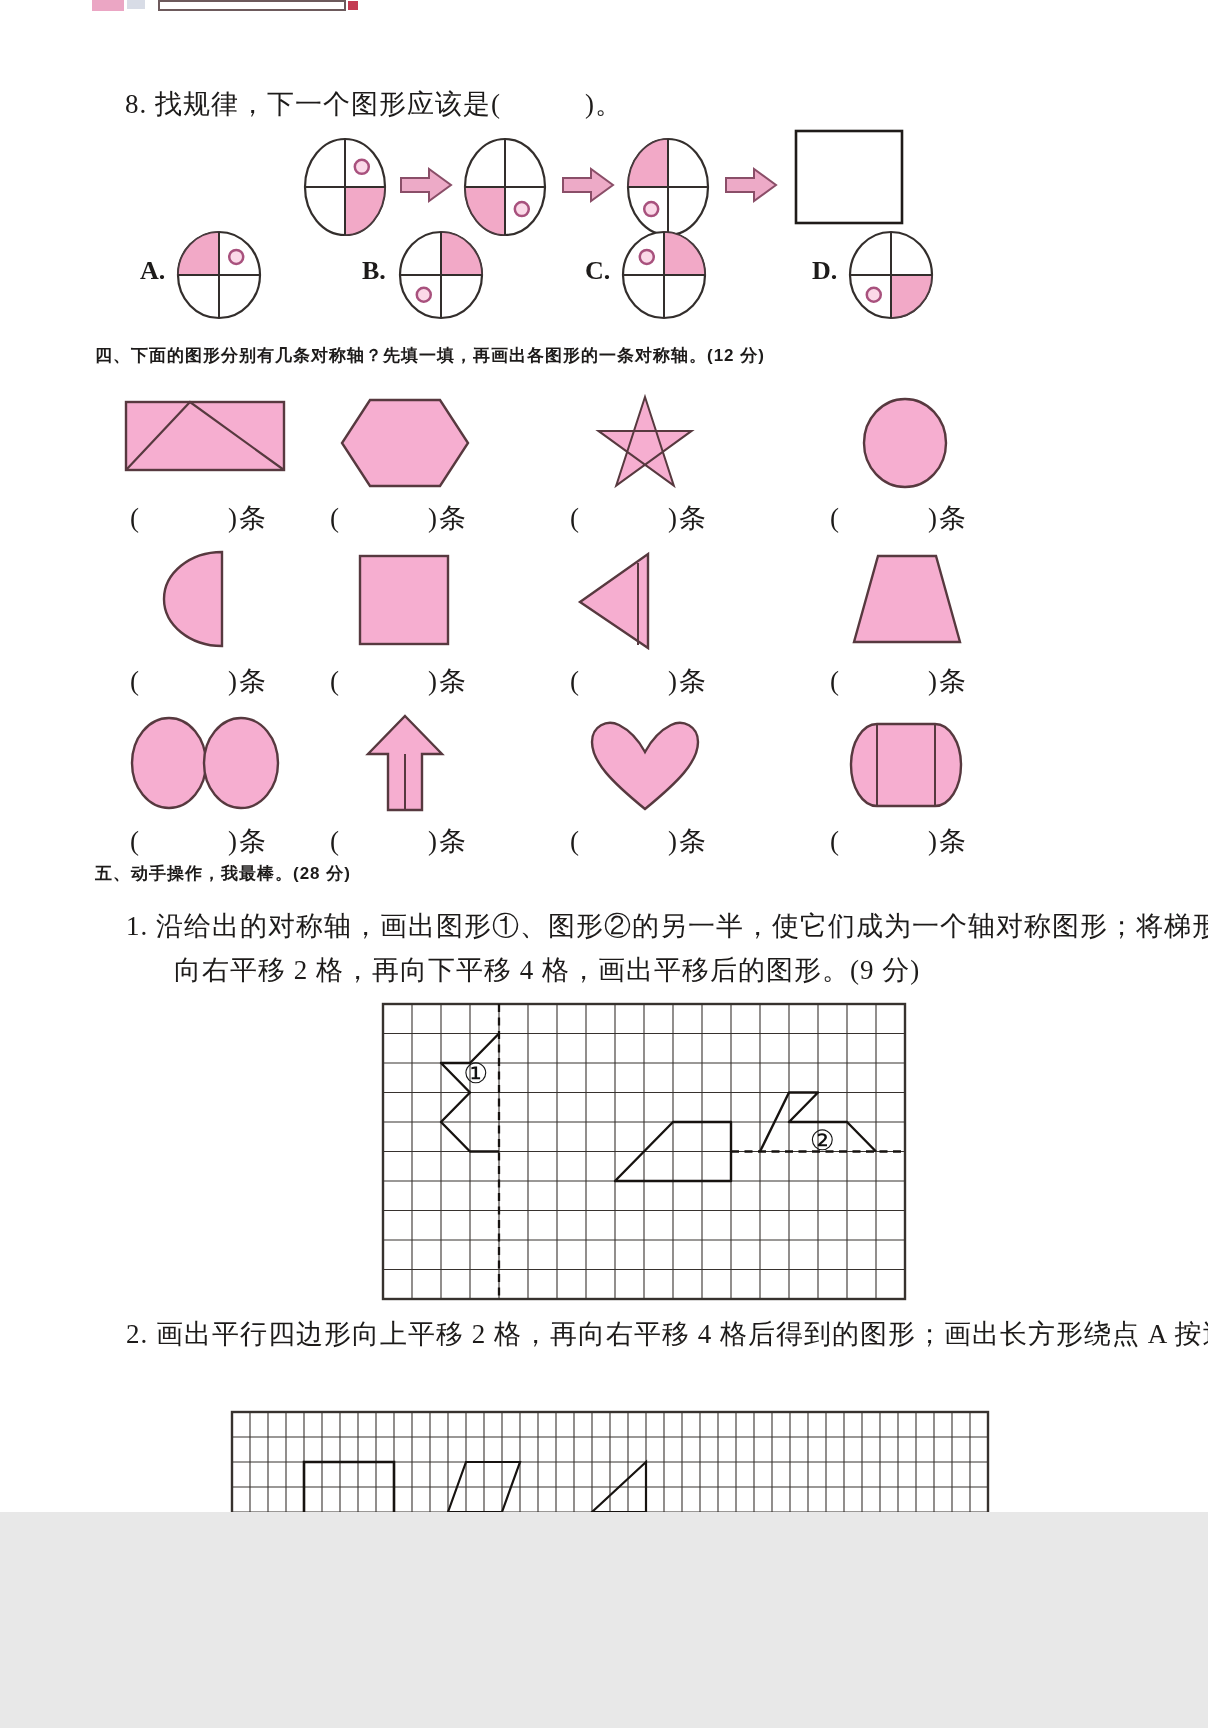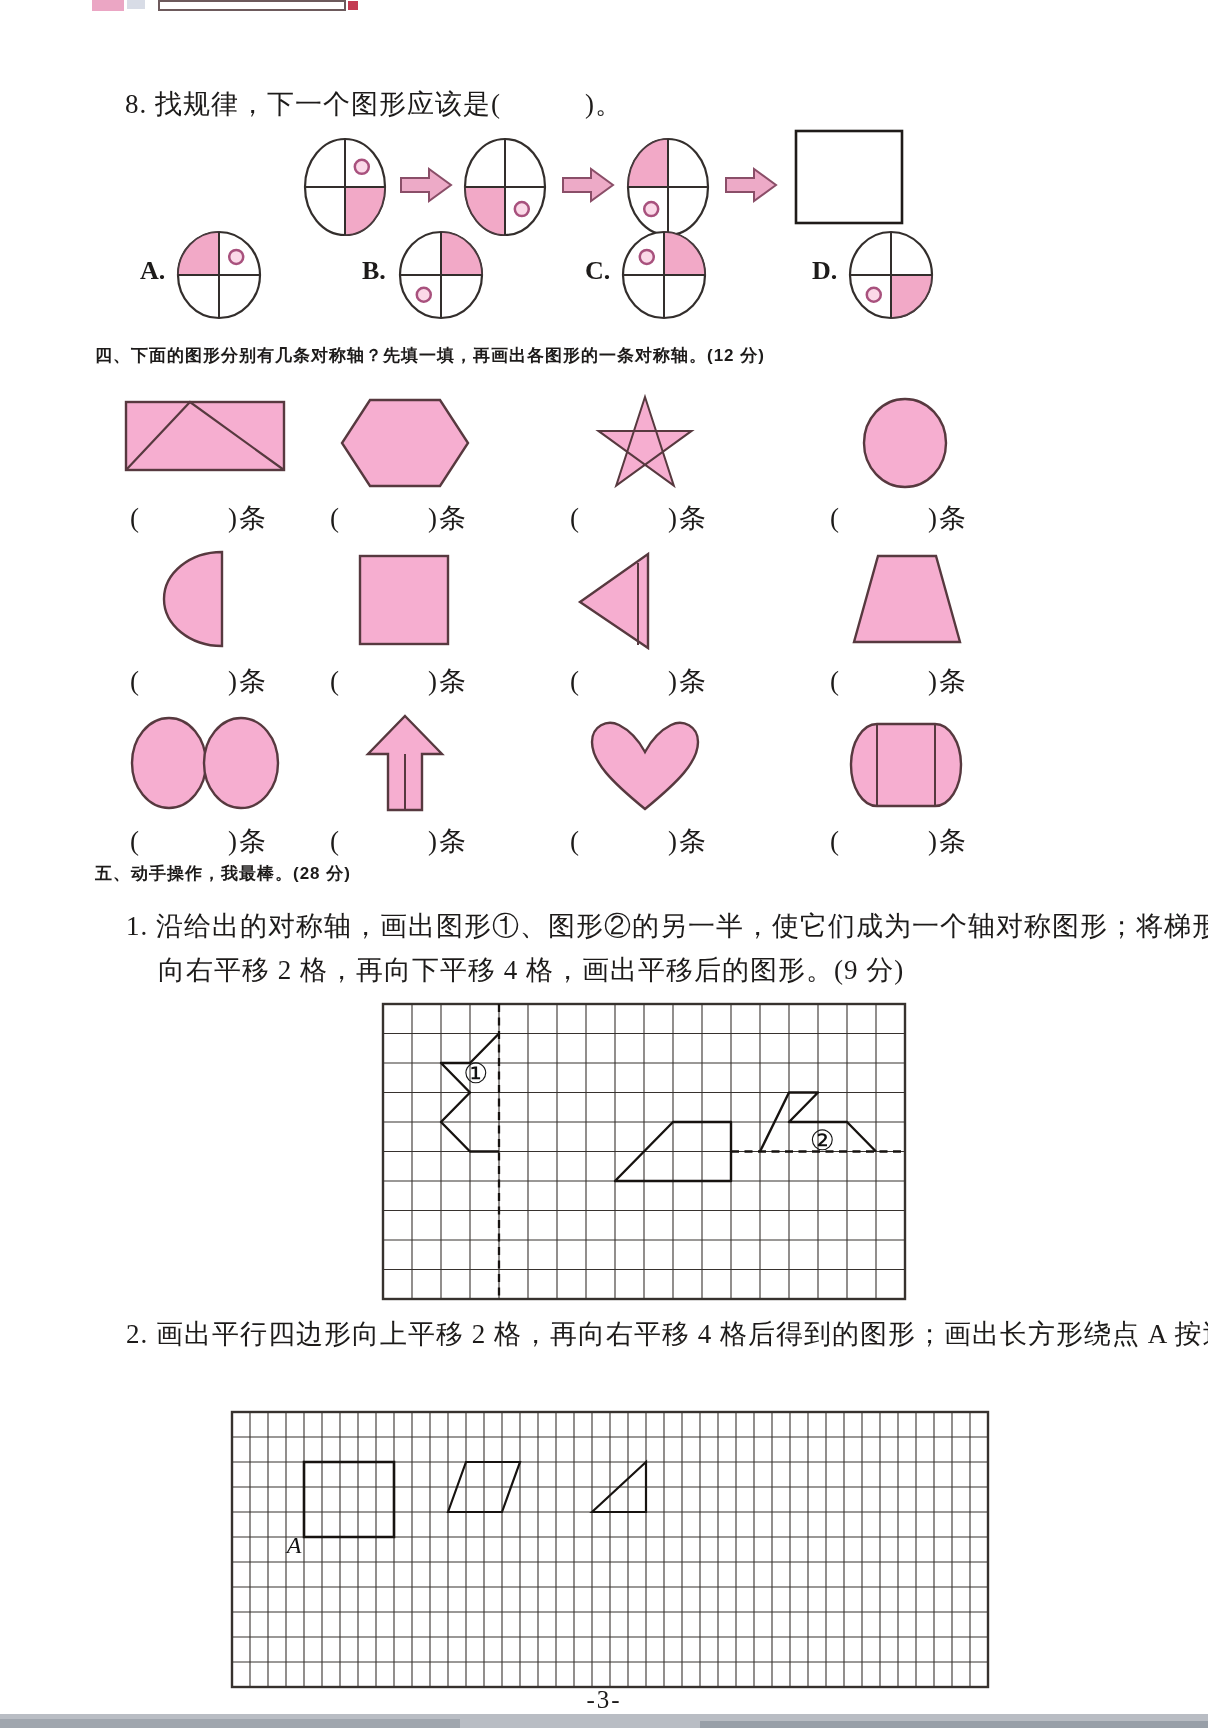--- a/index.html
+++ b/index.html
@@ -1,16 +1,16 @@
 <!DOCTYPE html>
 <html><head>
 <meta charset="utf-8">
 <style>
   html,body{margin:0;padding:0;background:#e8e8e8;}
-  #canvas{position:relative;width:1208px;height:1728px;background:#ffffff;overflow:hidden;
+  #canvas{position:relative;width:1208px;height:1512px;background:#ffffff;overflow:hidden;
           font-family:"Liberation Serif","DejaVu Serif",serif;color:#1d1b1a;}
   .abs{position:absolute;}
   .qtext{font-size:27px;letter-spacing:1px;white-space:pre;}
   .red-head{font-size:17px;font-weight:bold;letter-spacing:1px;white-space:pre;
             font-family:"Liberation Sans","DejaVu Sans",sans-serif;}
   .blank-label{font-size:27px;letter-spacing:2px;white-space:pre;text-align:center;width:174px;}
   .opt-label{font-size:26px;font-weight:bold;font-family:"Liberation Serif","DejaVu Serif",serif;}
   .footer{width:1208px;text-align:center;font-size:25px;letter-spacing:2px;}
   svg{display:block;}
 </style>
@@ -181,21 +181,21 @@
           <path d="M59,12 L117,12 A26,41 0 0 1 117,94 L59,94 A26,41 0 0 1 59,12 Z" fill="#f6aed0" stroke="#57393f" stroke-width="2.4"></path>
     <line x1="59" y1="12" x2="59" y2="94" stroke="#57393f" stroke-width="2"></line>
     <line x1="117" y1="12" x2="117" y2="94" stroke="#57393f" stroke-width="2"></line>
         </svg>
       </div>
       <div class="abs blank-label" style="left: 812px; top: 823px;">(　　　)条</div>
     </div>
 
 <div class="abs red-head" style="left:95px;top:862px;">五、动手操作，我最棒。(28 分)</div>
 <div class="abs qtext" style="left:126px;top:908px;">1. 沿给出的对称轴，画出图形①、图形②的另一半，使它们成为一个轴对称图形；将梯形先</div>
-<div class="abs qtext" style="left:158px;top:952px;text-align:right;">向右平移 2 格，再向下平移 4 格，画出平移后的图形。(9 分)</div>
+<div class="abs qtext" style="left:174px;top:952px;text-align:right;">向右平移 2 格，再向下平移 4 格，画出平移后的图形。(9 分)</div>
 <div class="abs" id="grid1" style="left:376px;top:997px;">
       <svg width="536" height="309" viewBox="0 0 536 309">
         <line x1="36" y1="7" x2="36" y2="302" stroke="#37322e" stroke-width="1.1"></line>
         <line x1="65" y1="7" x2="65" y2="302" stroke="#37322e" stroke-width="1.1"></line>
         <line x1="94" y1="7" x2="94" y2="302" stroke="#37322e" stroke-width="1.1"></line>
         <line x1="123" y1="7" x2="123" y2="302" stroke="#37322e" stroke-width="1.1"></line>
         <line x1="152" y1="7" x2="152" y2="302" stroke="#37322e" stroke-width="1.1"></line>
         <line x1="181" y1="7" x2="181" y2="302" stroke="#37322e" stroke-width="1.1"></line>
         <line x1="210" y1="7" x2="210" y2="302" stroke="#37322e" stroke-width="1.1"></line>
         <line x1="239" y1="7" x2="239" y2="302" stroke="#37322e" stroke-width="1.1"></line>

